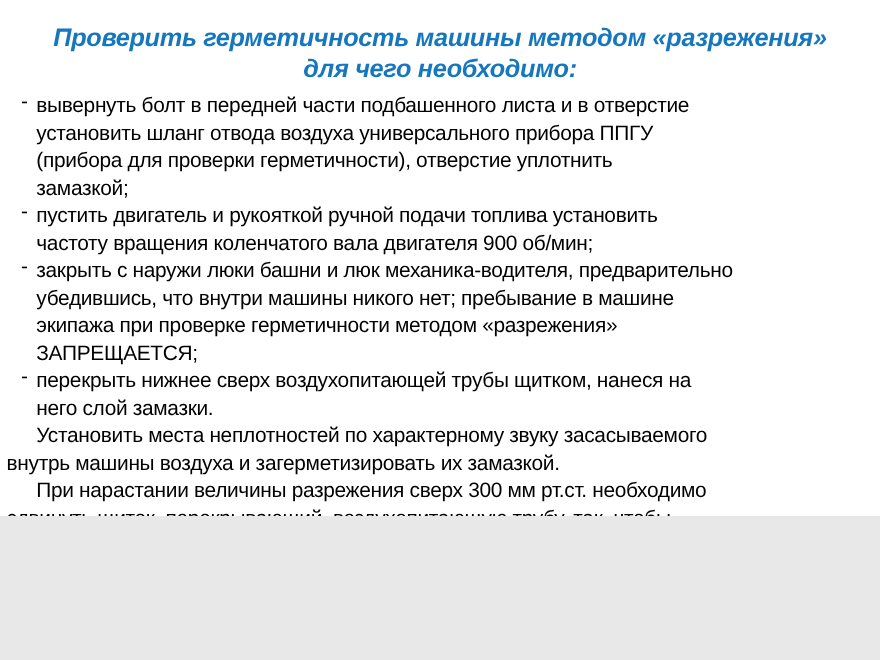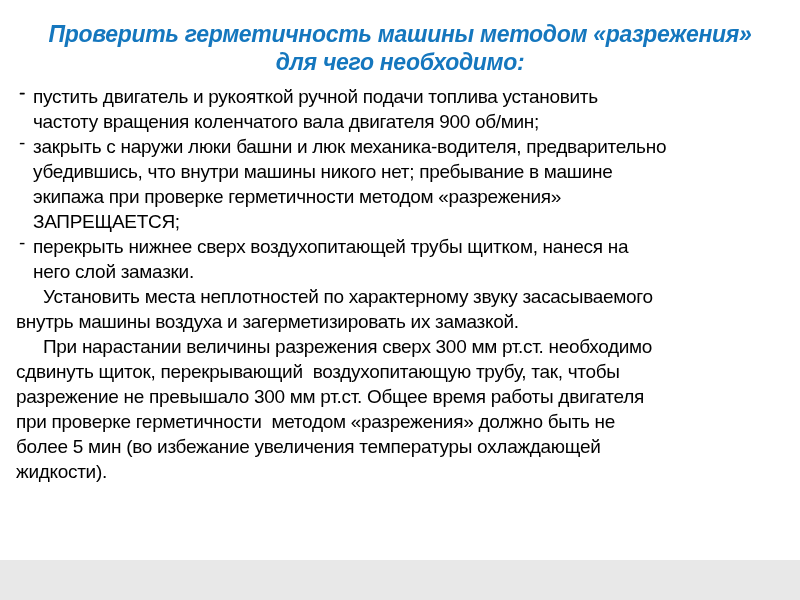--- a/index.html
+++ b/index.html
@@ -1,19 +1,19 @@
 <!DOCTYPE html>
 <html style="--title-color: #1577BE; --body-color: #000000; --bg-color: #FFFFFF;"><head>
 <meta charset="utf-8">
 <style>
   html, body { margin: 0; padding: 0; background: #e8e8e8; }
   .slide {
     position: relative;
     width: 800px;
-    height: 560px;
+    height: 469px;
     background: var(--bg-color, #ffffff);
     font-family: "Liberation Sans", sans-serif;
     overflow: hidden;
     box-sizing: border-box;
     padding-top: 20px;
   }
   .title {
     margin: 0;
     text-align: center;
     font-size: 23px;
@@ -43,36 +43,40 @@
   .marker {
     position: absolute;
     left: 19px;
     top: -4px;
   }
   .btext {
     white-space: pre-wrap;
   }
   .para {
     margin: 0;
-    padding-left: 16px;
+    padding-left: 6px;
     text-indent: 27px;
     white-space: pre-wrap;
   }
 </style>
 </head>
 <body>
 
 <div class="slide">
   <h1 class="title">Проверить герметичность машины методом «разрежения»
 для чего необходимо:</h1>
 
   <div class="body">
     <ul class="bullets">
       <li class="bullet">
         <span class="marker">-</span>
+        <span class="btext">вывернуть болт в передней части подбашенного листа и в отверстие
+установить шланг отвода воздуха универсального прибора ППГУ
+(прибора для проверки герметичности), отверстие уплотнить
+замазкой;</span>
       </li>
       <li class="bullet">
         <span class="marker">-</span>
         <span class="btext">пустить двигатель и рукояткой ручной подачи топлива установить
 частоту вращения коленчатого вала двигателя 900 об/мин;</span>
       </li>
       <li class="bullet">
         <span class="marker">-</span>
         <span class="btext">закрыть с наружи люки башни и люк механика-водителя, предварительно
 убедившись, что внутри машины никого нет; пребывание в машине

